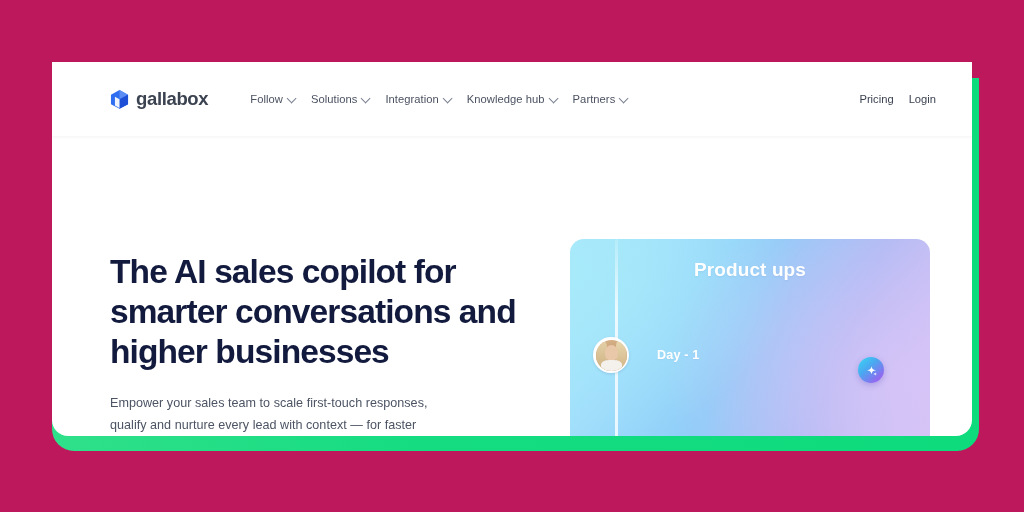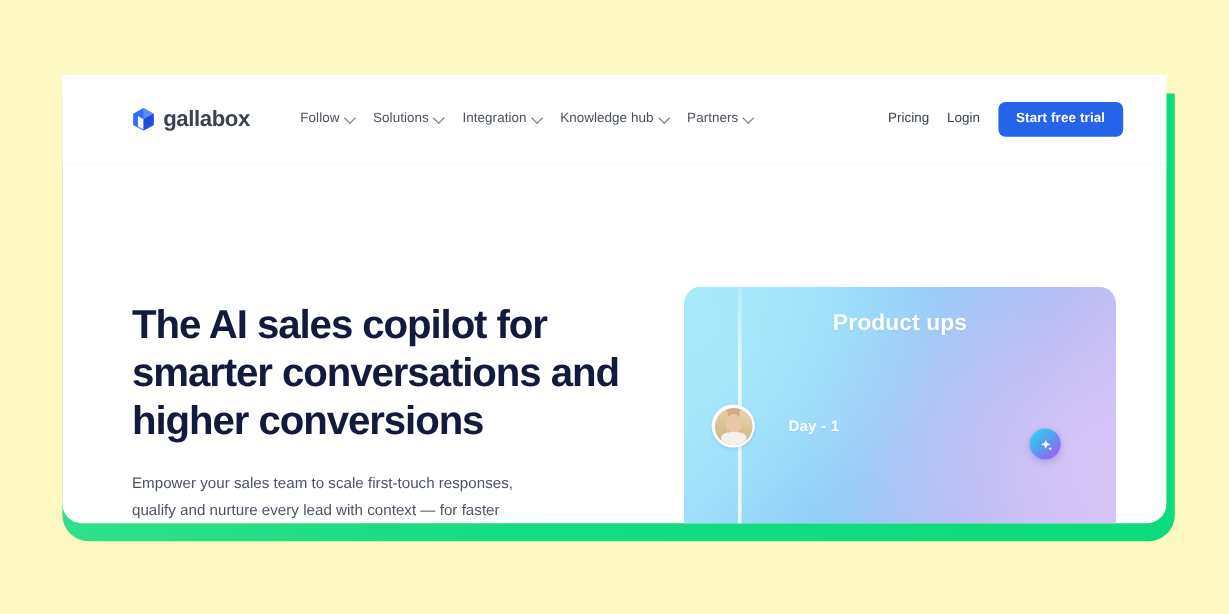--- a/index.html
+++ b/index.html
@@ -15,21 +15,21 @@
     background: #edfcf4;
     font-family: "Liberation Sans", sans-serif;
     -webkit-font-smoothing: antialiased;
   }
 
   
   #page-frame {
     position: relative;
     width: 1024px;
     height: 512px;
-    background: #fef9c3;
+    background: #be185d;
   }
 
   
   #accent-stroke {
     position: absolute;
     left: 52px;
     top: 78px;
     width: 927px;
     height: 373px;
     border-radius: 0 0 22px 22px;
@@ -355,29 +355,28 @@
         </div>
         <div class="nav-item">
           <span>Partners</span>
           <i class="chev"></i>
         </div>
       </nav>
 
       <div id="nav-right">
         <span class="nav-link">Pricing</span>
         <span class="nav-link">Login</span>
-        <button id="cta-button">Start free trial</button>
       </div>
 
     </div>
 
     <div id="hero">
 
       <div id="hero-left">
-        <h1 id="headline">The AI sales copilot for smarter conversations and higher conversions</h1>
+        <h1 id="headline">The AI sales copilot for smarter conversations and higher businesses</h1>
         <p id="subhead">Empower your sales team to scale first-touch responses, qualify and nurture every lead with context — for faster closures. Purpose-built for B2C businesses.</p>
 
       </div>
 
       <div id="followups-panel">
 
         <div id="panel-title">Product ups</div>
 
         <div id="timeline-rail"></div>
 

